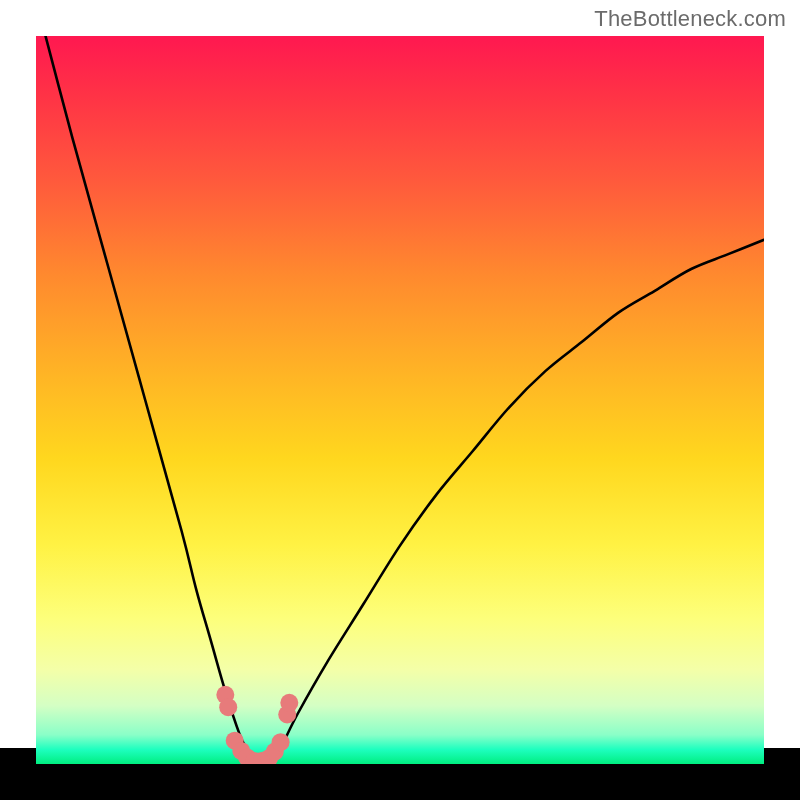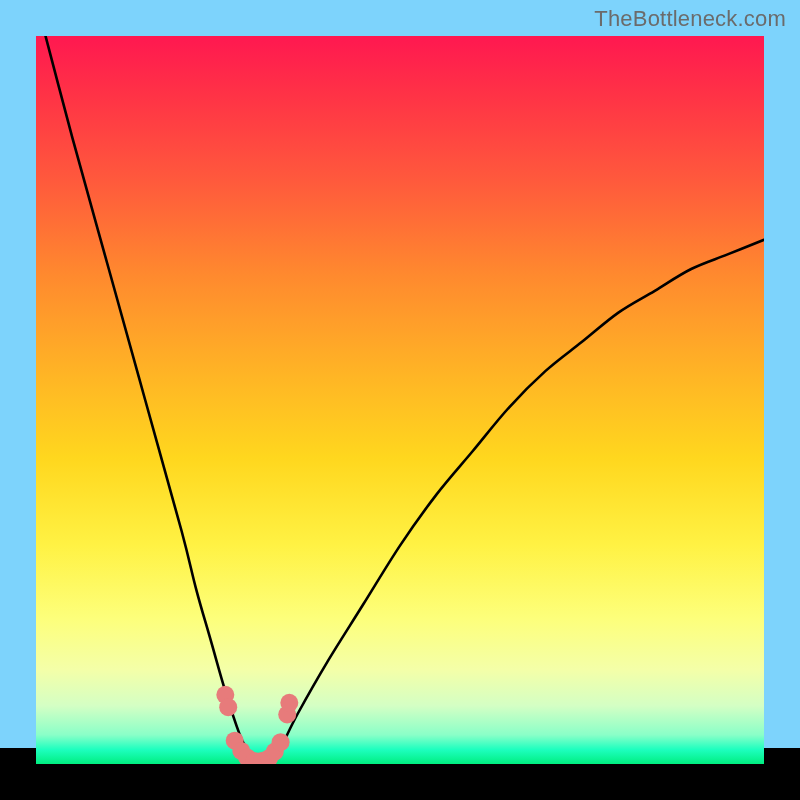--- a/index.html
+++ b/index.html
@@ -9,21 +9,21 @@
     height: 800px;
     background: #000;
     overflow: hidden;
   }
   .frame {
     position: absolute;
     top: 0;
     left: 0;
     width: 800px;
     height: 748px;
-    background: #7dd3fc;
+    background: #ffffff;
   }
   .plot-area {
     position: absolute;
     top: 36px;
     left: 36px;
     width: 728px;
     height: 728px;
     overflow: hidden;
   }
   .gradient {

